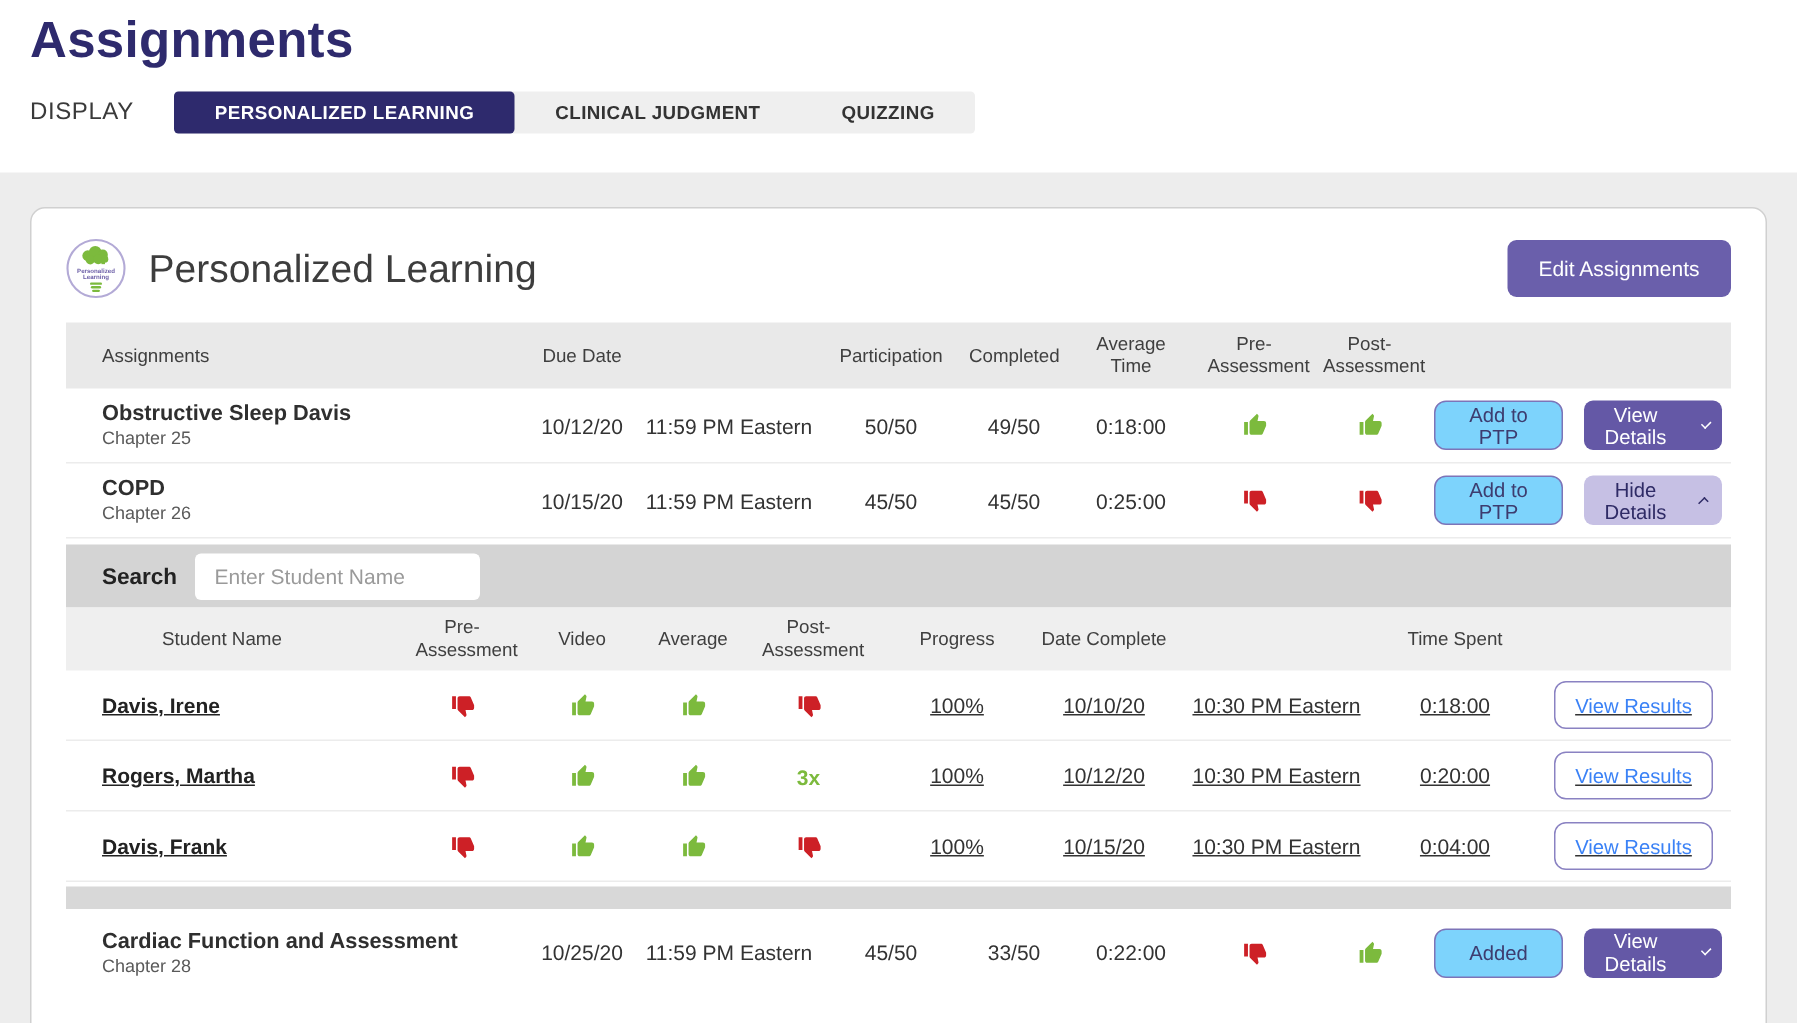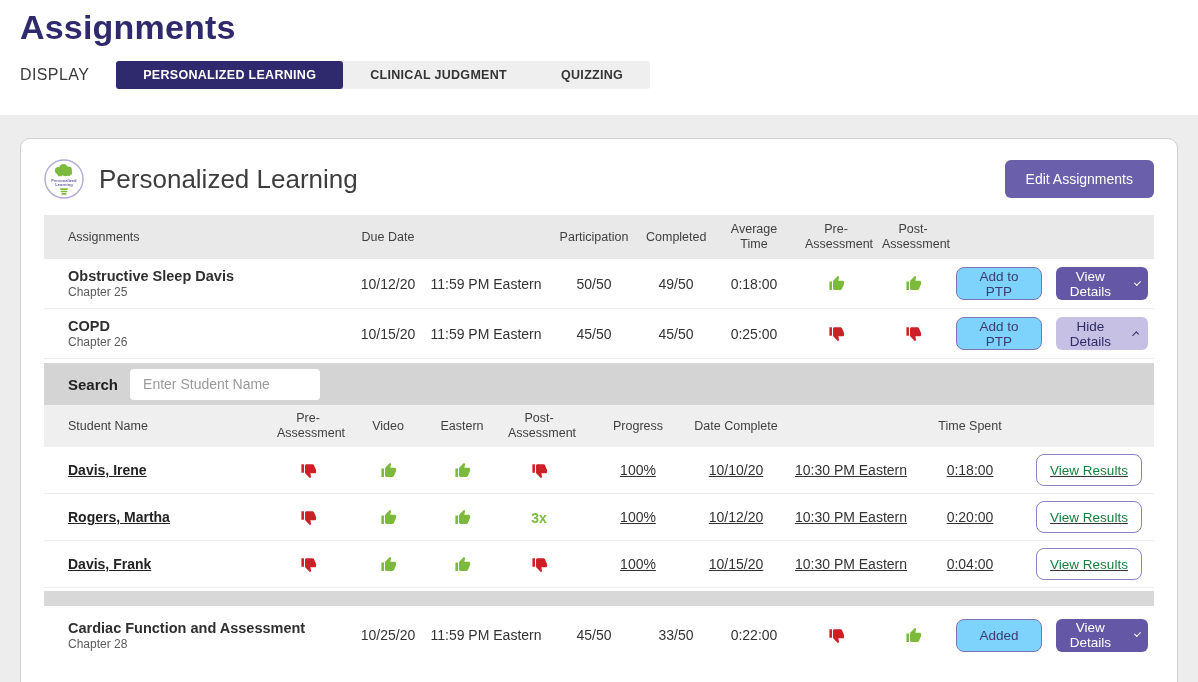--- a/index.html
+++ b/index.html
@@ -45,26 +45,26 @@
 
   
   .search-strip { background:#d4d4d4; height:42px; display:flex; align-items:center; padding-left:24px; margin-top:4px; }
   .search-label { font-size:15px; font-weight:700; color:#222; margin-right:12px; }
   .search-input { width:190px; height:31px; border:none; border-radius:4px; padding:0 13px; font-size:14px; font-family:inherit; color:#333; outline:none; }
   .search-input::placeholder { color:#9a9a9a; }
 
   .s-grid { display:grid; grid-template-columns:232px 64px 96px 52px 102px 96px 100px 130px 108px 1fr; align-items:center; }
   .s-head { background:#efefef; height:42px; font-size:12.5px; color:#3f3f3f; line-height:1.18; }
   .s-head > div { text-align:center; }
-  .s-head .first { text-align:left; padding-left:24px; }
+  .s-head .first { text-align:left; padding-left:24px;margin-left:40px; }
   .s-row { height:47px; border-bottom:1px solid #ececec; font-size:14px; }
   .s-row > div { text-align:center;text-decoration:underline; }
   .s-name { text-align:left !important; padding-left:24px; font-weight:700; color:#222; }
   .s-action { display:flex; justify-content:center; }
-  .btn-results { background:#fff; border:1.5px solid #8a82c2; color:#15803d; border-radius:8px; height:32px; min-width:92px; padding:0 13px; font-size:13.5px; font-family:inherit; cursor:pointer; }
+  .btn-results { background:#fff; border:1.5px solid #8a82c2; color:#3b82f6; border-radius:8px; height:32px; min-width:92px; padding:0 13px; font-size:13.5px; font-family:inherit; cursor:pointer; }
 
   .divider-strip { height:15px; background:#d8d8d8; margin-top:3px; }
   .c-row { height:58px; border-bottom:none; }
 
   
   .thumb { display:inline-flex; vertical-align:middle; }
   .thumb svg { width:17px; height:17px; fill:currentColor; }
   .thumbs-up { color:#7cba3d; }
   .thumbs-down { color:#cd2026; }
   .thumbs-down svg { transform:scaleY(-1); }
@@ -193,21 +193,21 @@
       <span class="search-label">Search</span>
       <input class="search-input" type="text" placeholder="Enter Student Name" style="">
     </div>
 
     <div class="s-grid s-head">
       <div class="first">Student Name</div>
       <div>
           <div class="narrow">Pre-Assessment</div>
         </div>
       <div>Video</div>
-      <div>Eastern</div>
+      <div>Average</div>
       <div>
           <div class="narrow">Post-Assessment</div>
         </div>
       <div>Progress</div>
       <div>Date Complete</div>
       <div></div>
       <div>Time Spent</div>
       <div></div>
     </div>
 

